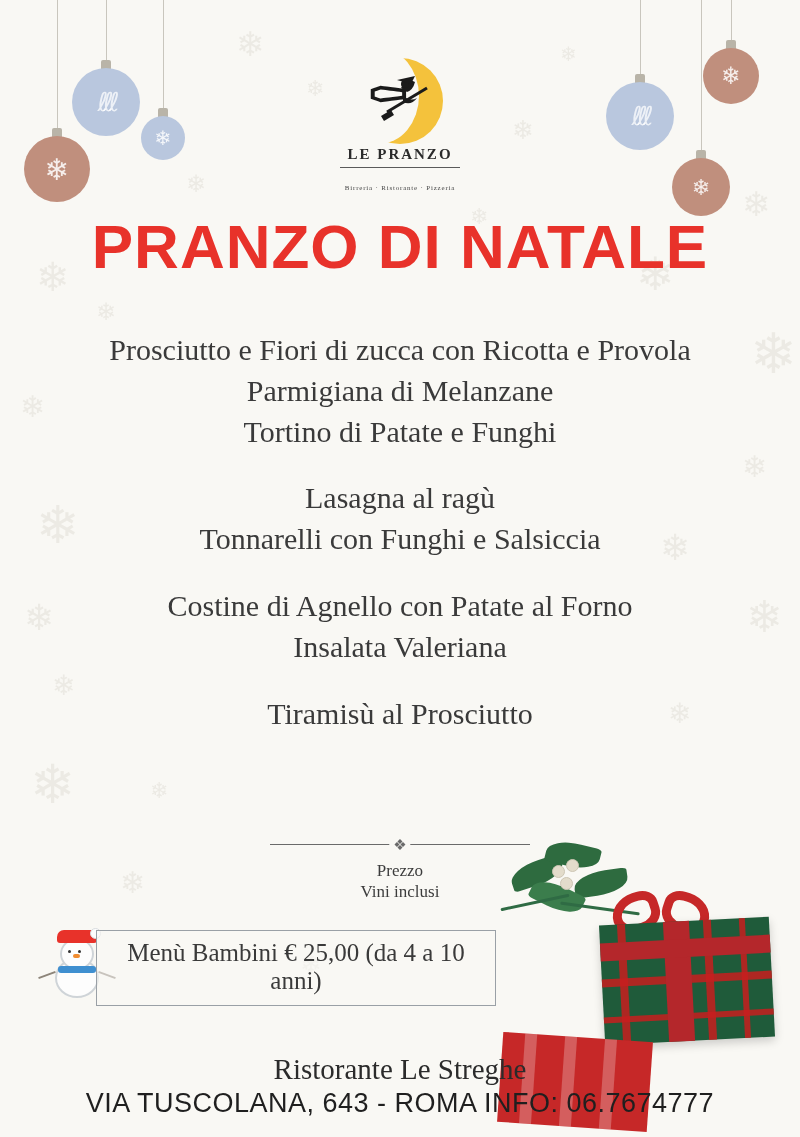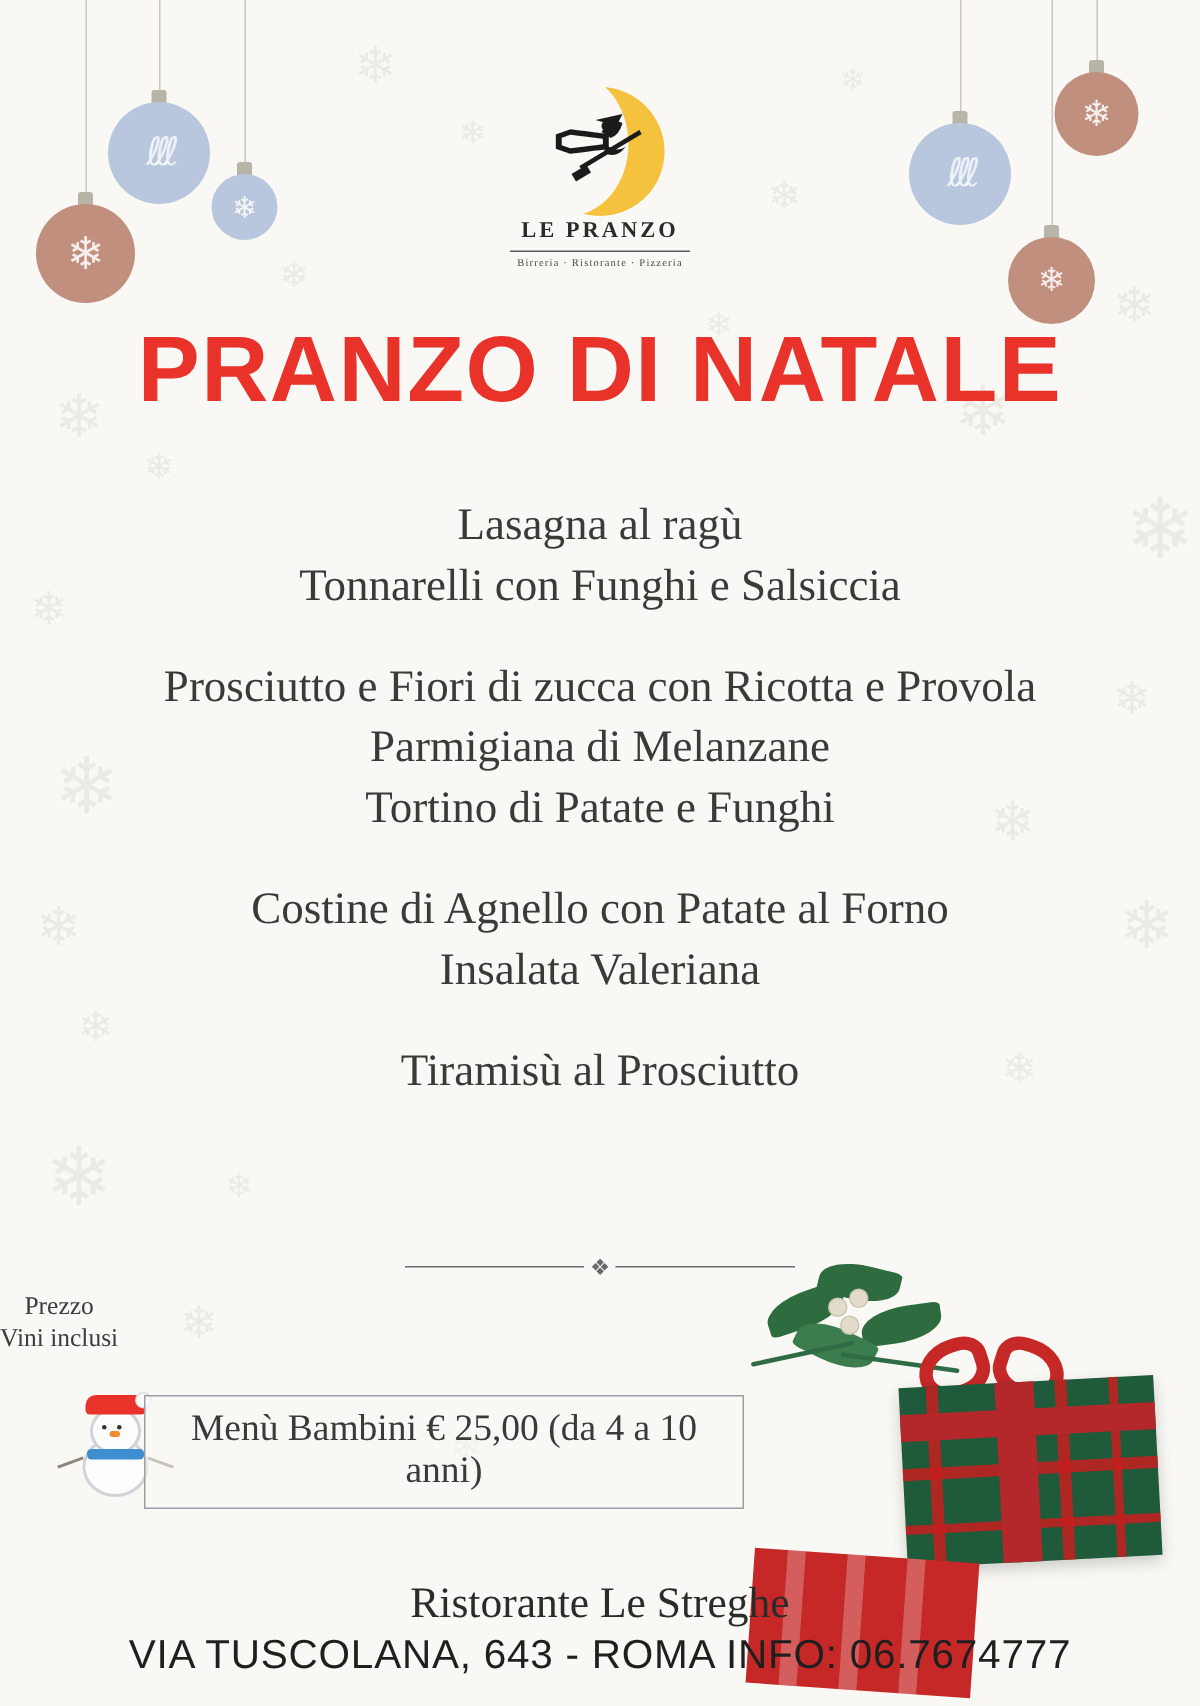--- a/index.html
+++ b/index.html
@@ -114,21 +114,21 @@
     font-weight: bold;
     letter-spacing: 2px;
     font-size: 15px;
     color: #2b2b2b;
     margin-top: 2px;
   }
   .logo-sub {
     font-size: 7px;
     letter-spacing: .8px;
     color: #4a4a4a;
-    margin-top: 3px;
+    margin-top: 16px;
   }
   .logo-rule {
     width: 120px;
     height: 1px;
     background: #5a5a5a;
     margin: 4px auto 0;
   }
 
   
   .title {
@@ -190,20 +190,21 @@
     font-family: "DejaVu Sans", sans-serif;
   }
 
   
   .price-row {
     position: absolute;
     top: 860px;
     left: 0;
     width: 100%;
     display: flex;
+    justify-content: center;
     align-items: center;
     gap: 14px;
   }
   .price-label {
     text-align: center;
     font-size: 17px;
     line-height: 1.25;
     color: #3c3c3c;
   }
   .price-value {
@@ -497,28 +498,28 @@
     <div class="logo-name">LE PRANZO</div>
     <div class="logo-rule"></div>
     <div class="logo-sub">Birreria · Ristorante · Pizzeria</div>
   </div>
 
   <h1 class="title">PRANZO DI NATALE</h1>
 
   <div class="courses">
 
     <div class="course-block">
-      <div class="course-line">Lasagna al ragù</div>
-      <div class="course-line">Tonnarelli con Funghi e Salsiccia</div>
-    </div>
-
-    <div class="course-block">
       <div class="course-line">Prosciutto e Fiori di zucca con Ricotta e Provola</div>
       <div class="course-line">Parmigiana di Melanzane</div>
       <div class="course-line">Tortino di Patate e Funghi</div>
+    </div>
+
+    <div class="course-block">
+      <div class="course-line">Lasagna al ragù</div>
+      <div class="course-line">Tonnarelli con Funghi e Salsiccia</div>
     </div>
 
     <div class="course-block">
       <div class="course-line">Costine di Agnello con Patate al Forno</div>
       <div class="course-line">Insalata Valeriana</div>
     </div>
 
     <div class="course-block">
       <div class="course-line">Tiramisù al Prosciutto</div>
     </div>

